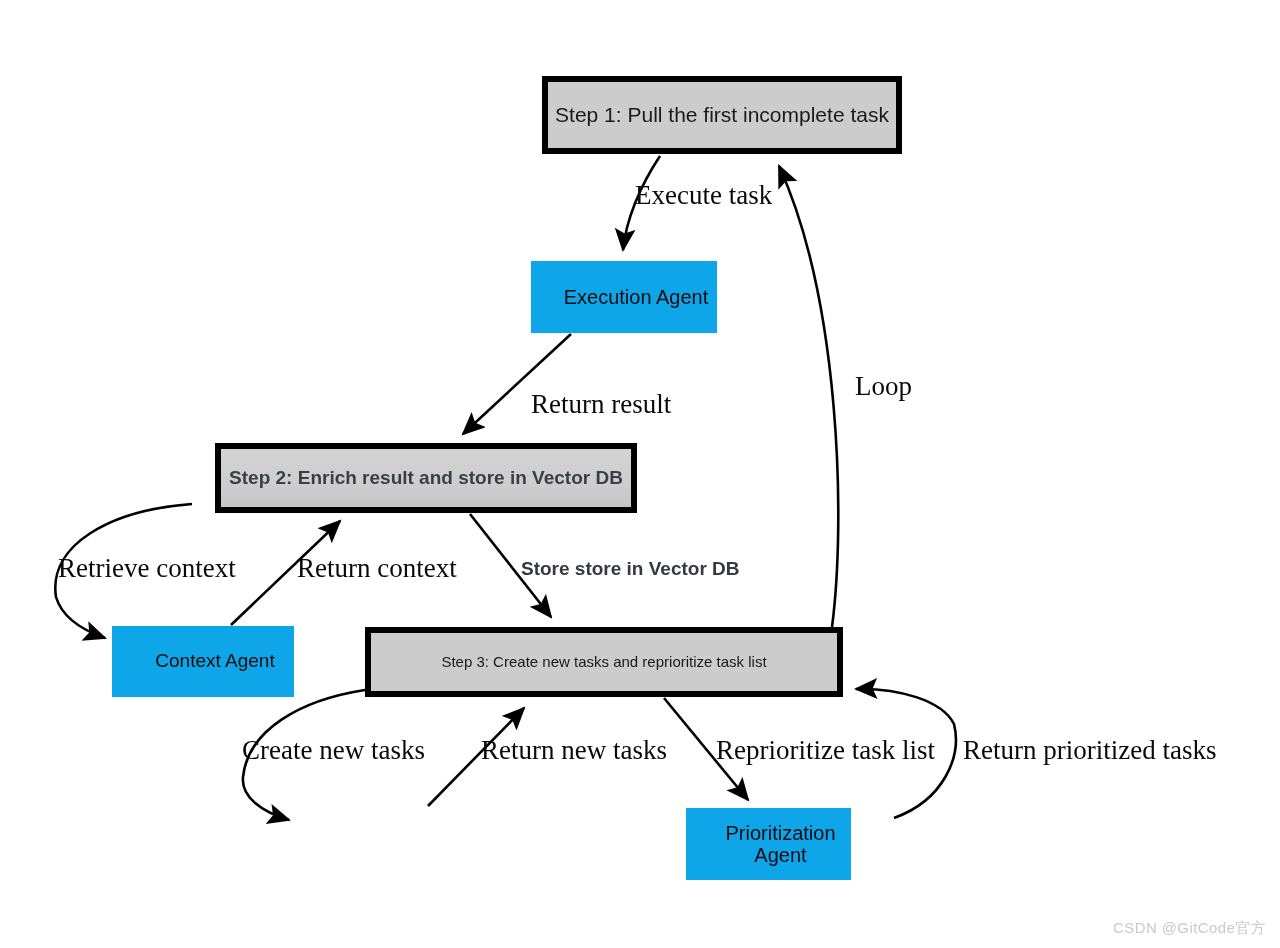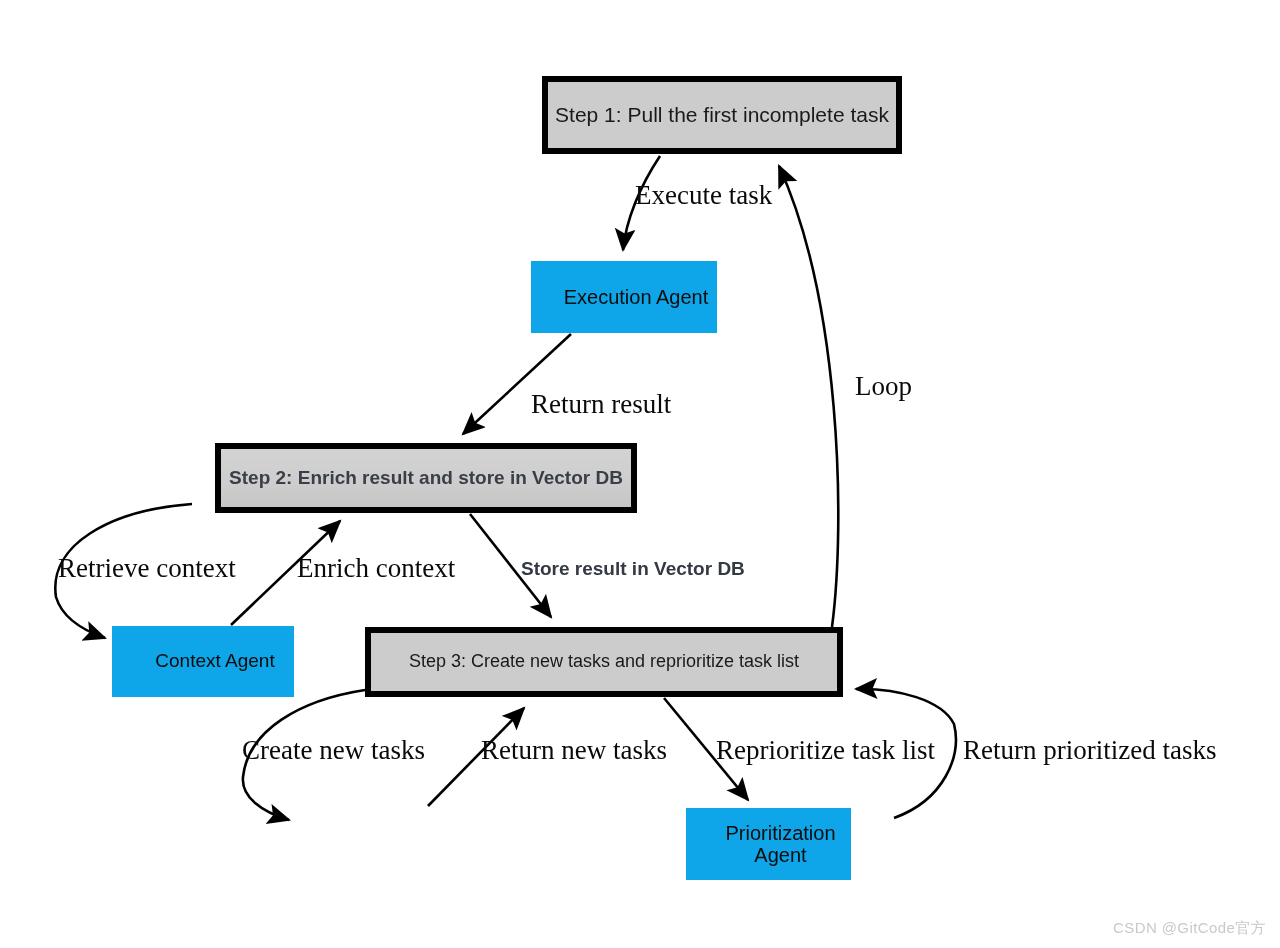--- a/index.html
+++ b/index.html
@@ -60,21 +60,21 @@
   }
   #node-step2 {
     left: 192px; top: 443px; width: 422px; height: 70px;
     font-size: 19px;
     font-weight: bold;
     color: #3a3f47;
     margin-left: 23px;
   }
   #node-step3 {
     left: 365px; top: 627px; width: 478px; height: 70px;
-    font-size: 18px;
+    font-size: 15px;
   }
   #node-execution-agent {
     left: 531px; top: 261px; width: 186px; height: 72px;
     font-size: 20px;
   }
   #node-context-agent {
     left: 112px; top: 626px; width: 182px; height: 71px;
     font-size: 19px;
   }
   #node-task-creation-agent {
@@ -189,23 +189,23 @@
   <div class="node node-agent" id="node-prioritization-agent">Prioritization Agent</div>
 
   <div class="edge-label" id="label-execute-task">Execute task</div>
 
   <div class="edge-label" id="label-return-result">Return result</div>
 
   <div class="edge-label" id="label-loop">Loop</div>
 
   <div class="edge-label" id="label-retrieve-context">Retrieve context</div>
 
-  <div class="edge-label" id="label-return-context">Enrich context</div>
-
-  <div class="edge-label sans-bold" id="label-store-result">Store result in Vector DB</div>
+  <div class="edge-label" id="label-return-context">Return context</div>
+
+  <div class="edge-label sans-bold" id="label-store-result">Store store in Vector DB</div>
 
   <div class="edge-label" id="label-return-new-tasks">Return new tasks</div>
 
   <div class="edge-label" id="label-create-new-tasks">Create new tasks</div>
 
   <div class="edge-label" id="label-reprioritize-task-list">Reprioritize task list</div>
 
   <div class="edge-label" id="label-return-prioritized-tasks">Return prioritized tasks</div>
 
   <div id="watermark">CSDN @GitCode官方</div>

